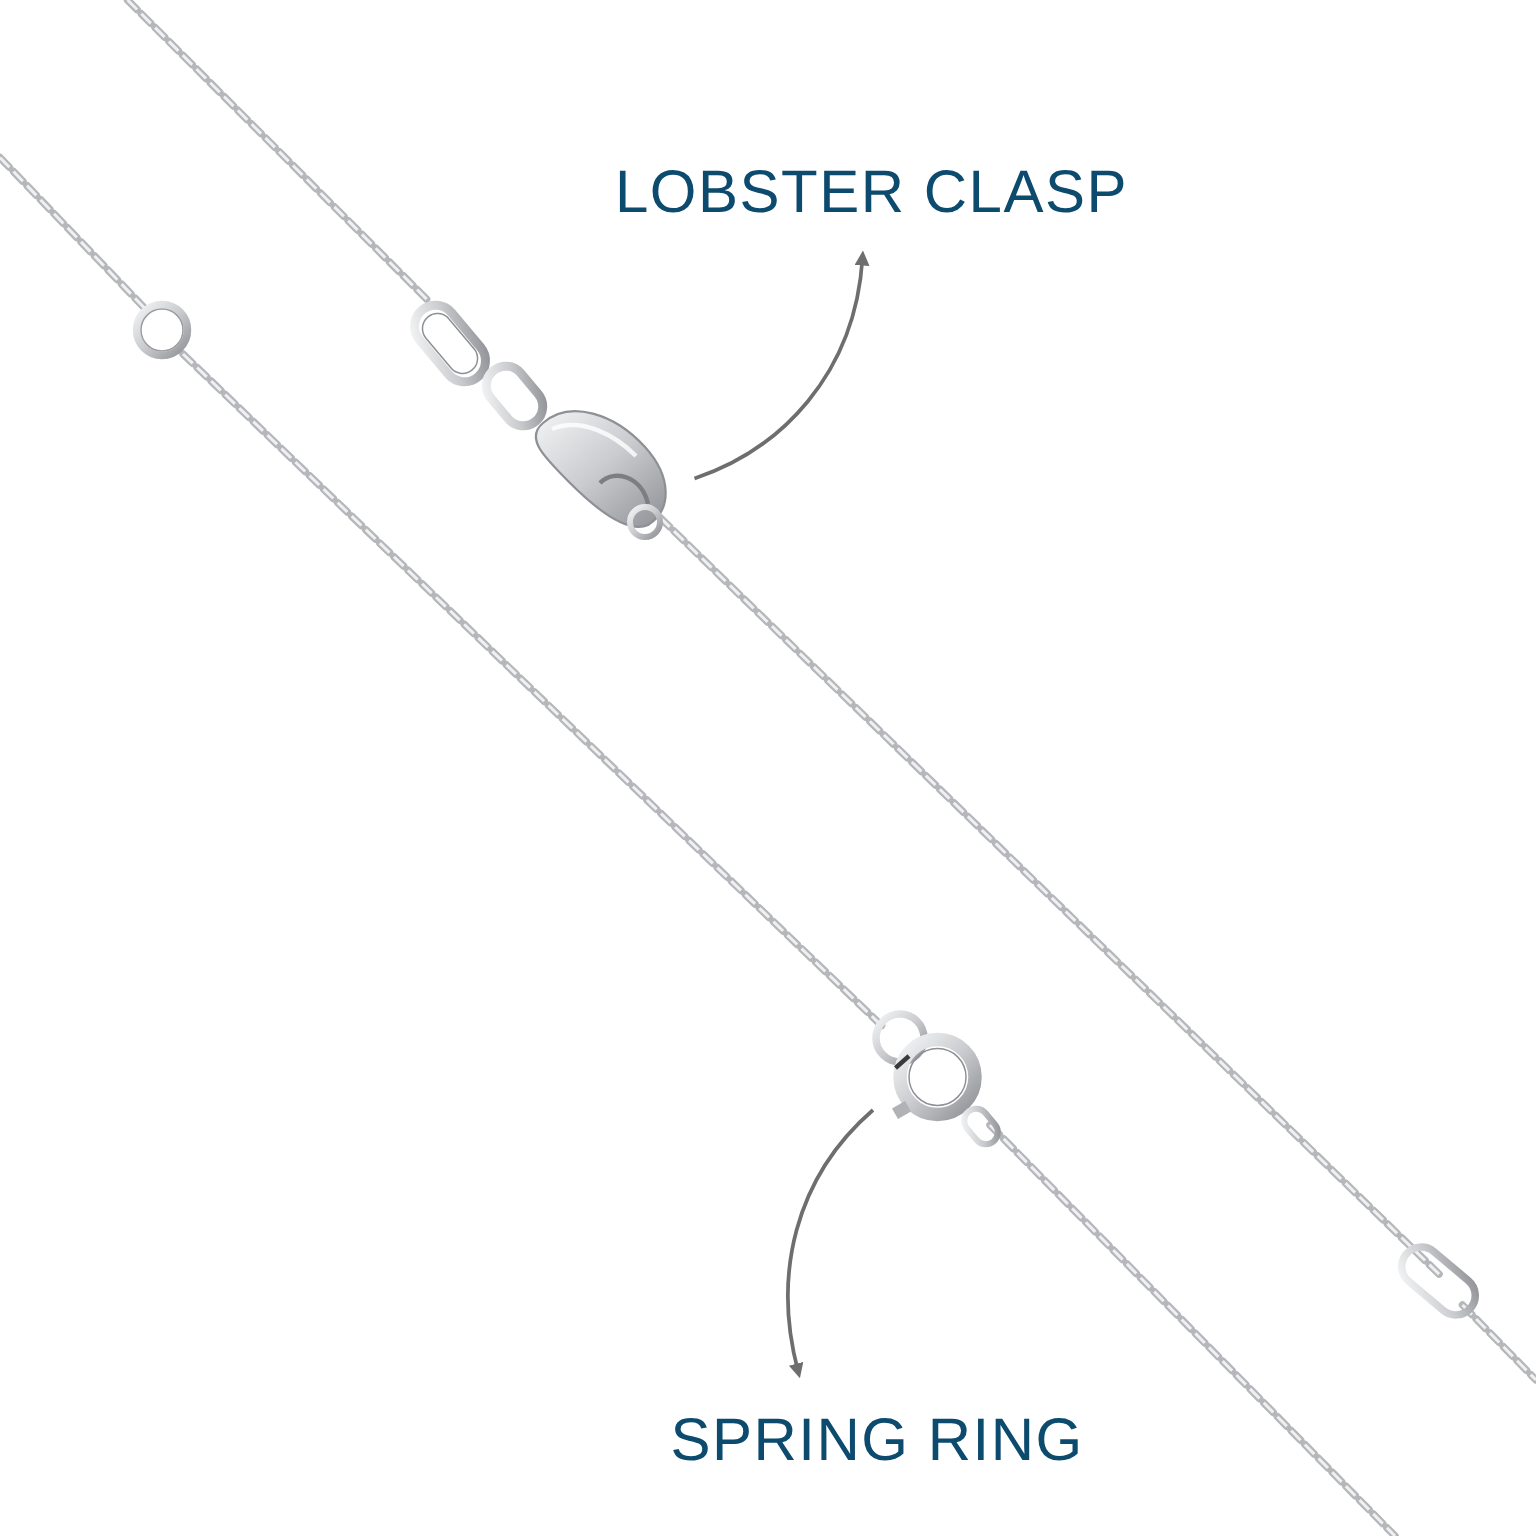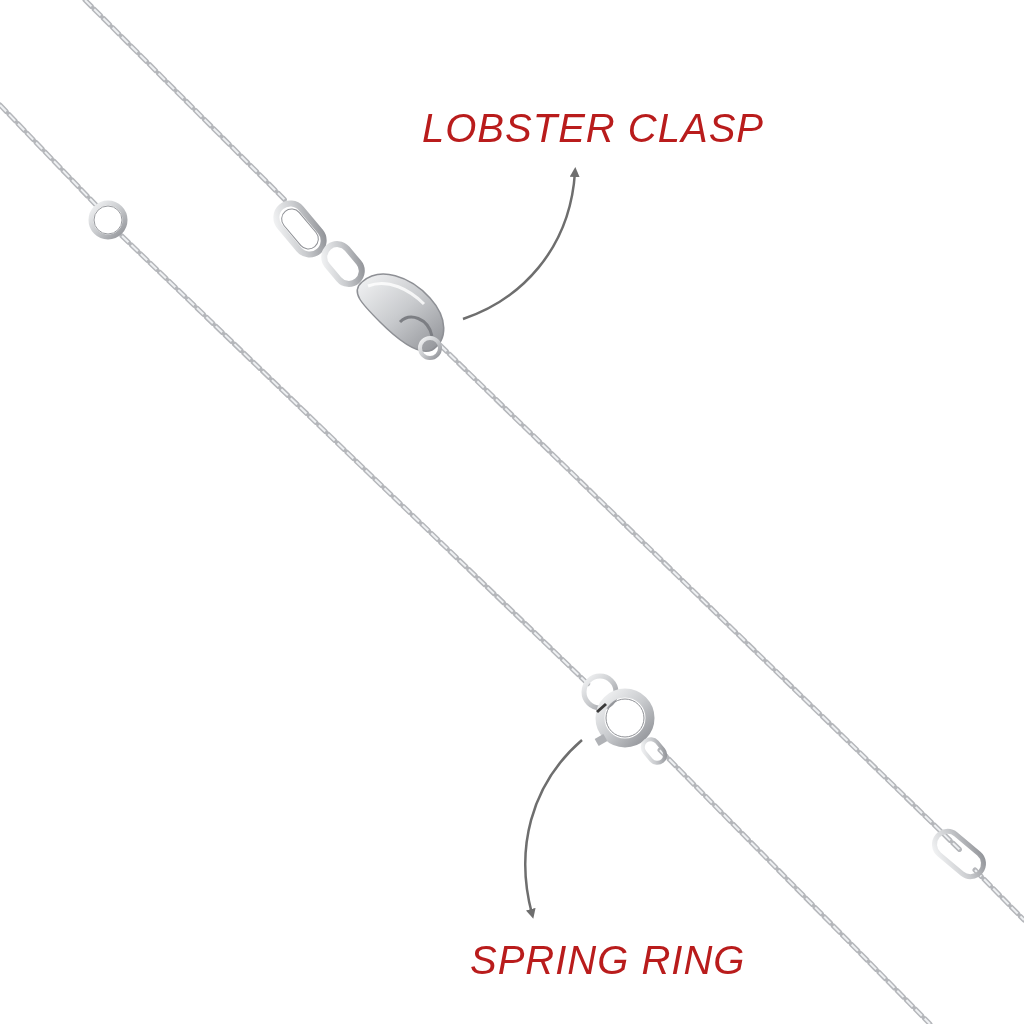--- a/index.html
+++ b/index.html
@@ -1,23 +1,23 @@
 <!DOCTYPE html>
 <html><head>
 <meta charset="utf-8">
 <style>
   html, body { margin:0; padding:0; background:#ffffff; }
   body { width:1024px; height:1024px; overflow:hidden; position:relative; font-family:"Liberation Sans", sans-serif; }
   #scene { position:absolute; left:0; top:0; width:1024px; height:1024px; }
   .label {
-    position:absolute; font-family:"Liberation Sans", sans-serif; font-style:italic;
-    font-size:40px; letter-spacing:1px; color:#b91c1c; white-space:nowrap; line-height:1;margin-left:12px;
+    position:absolute; font-family:"Liberation Sans", sans-serif; 
+    font-size:40px; letter-spacing:1px; color:#0c4a6e; white-space:nowrap; line-height:1;
   }
   #label-lobster { left:410px; top:108px; }
-  #label-spring { left:458px; top:940px; }
+  #label-spring { left:447px; top:940px; }
 </style>
 </head>
 <body>
 
 <svg id="scene" viewBox="0 0 1024 1024" xmlns="http://www.w3.org/2000/svg">
   <defs>
     <linearGradient id="metal" x1="0" y1="0" x2="1" y2="1">
       <stop offset="0" stop-color="#f4f5f6"></stop>
       <stop offset="0.5" stop-color="#c9cbce"></stop>
       <stop offset="1" stop-color="#8e9095"></stop>

